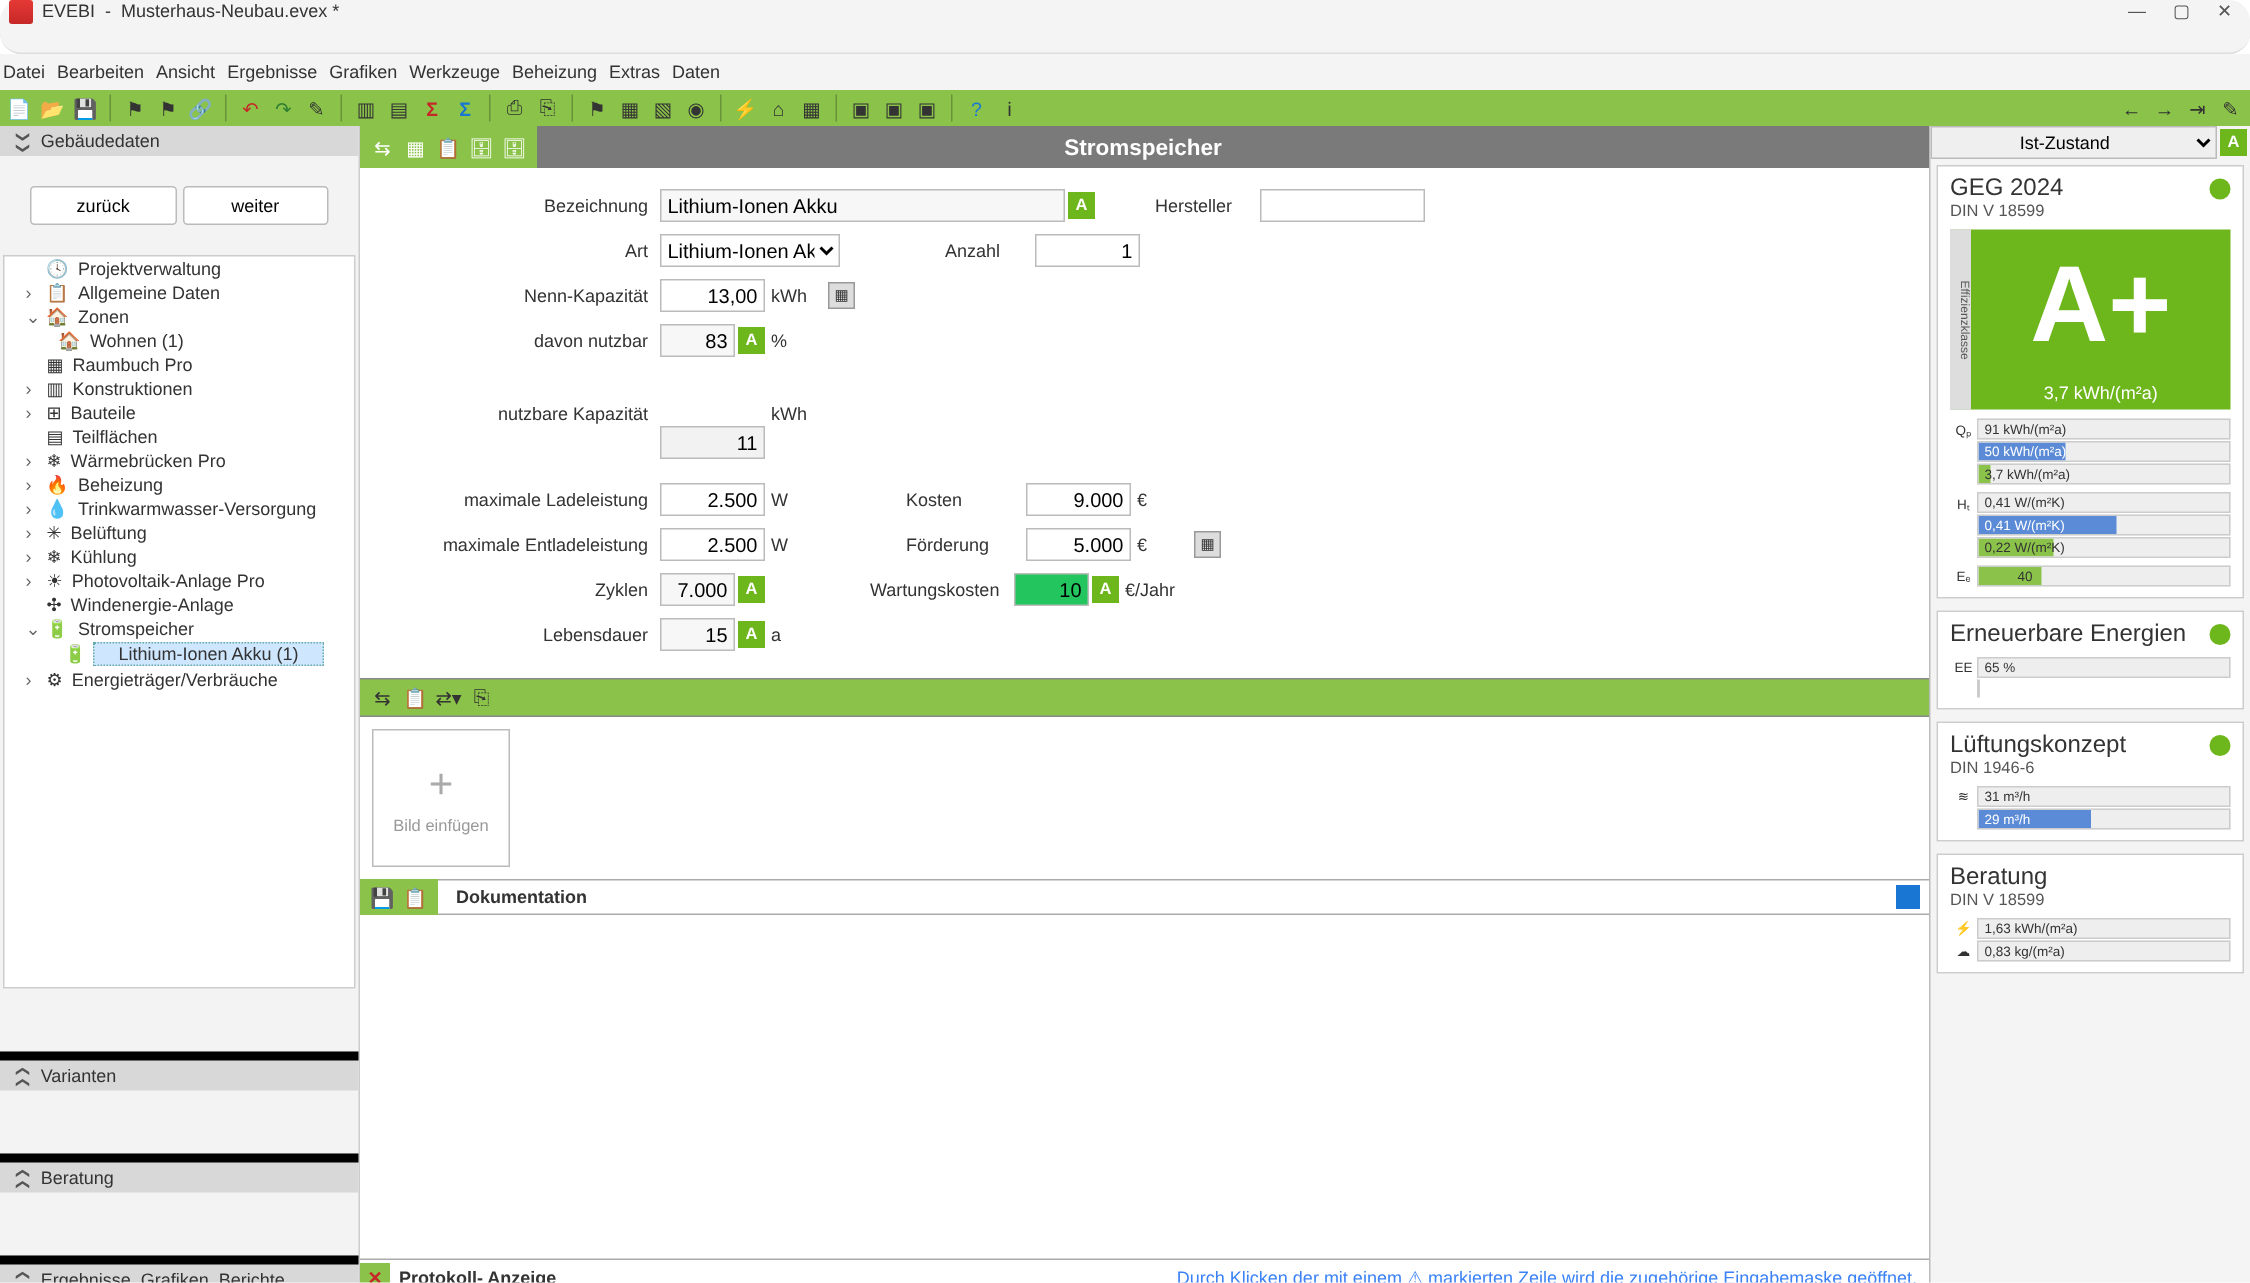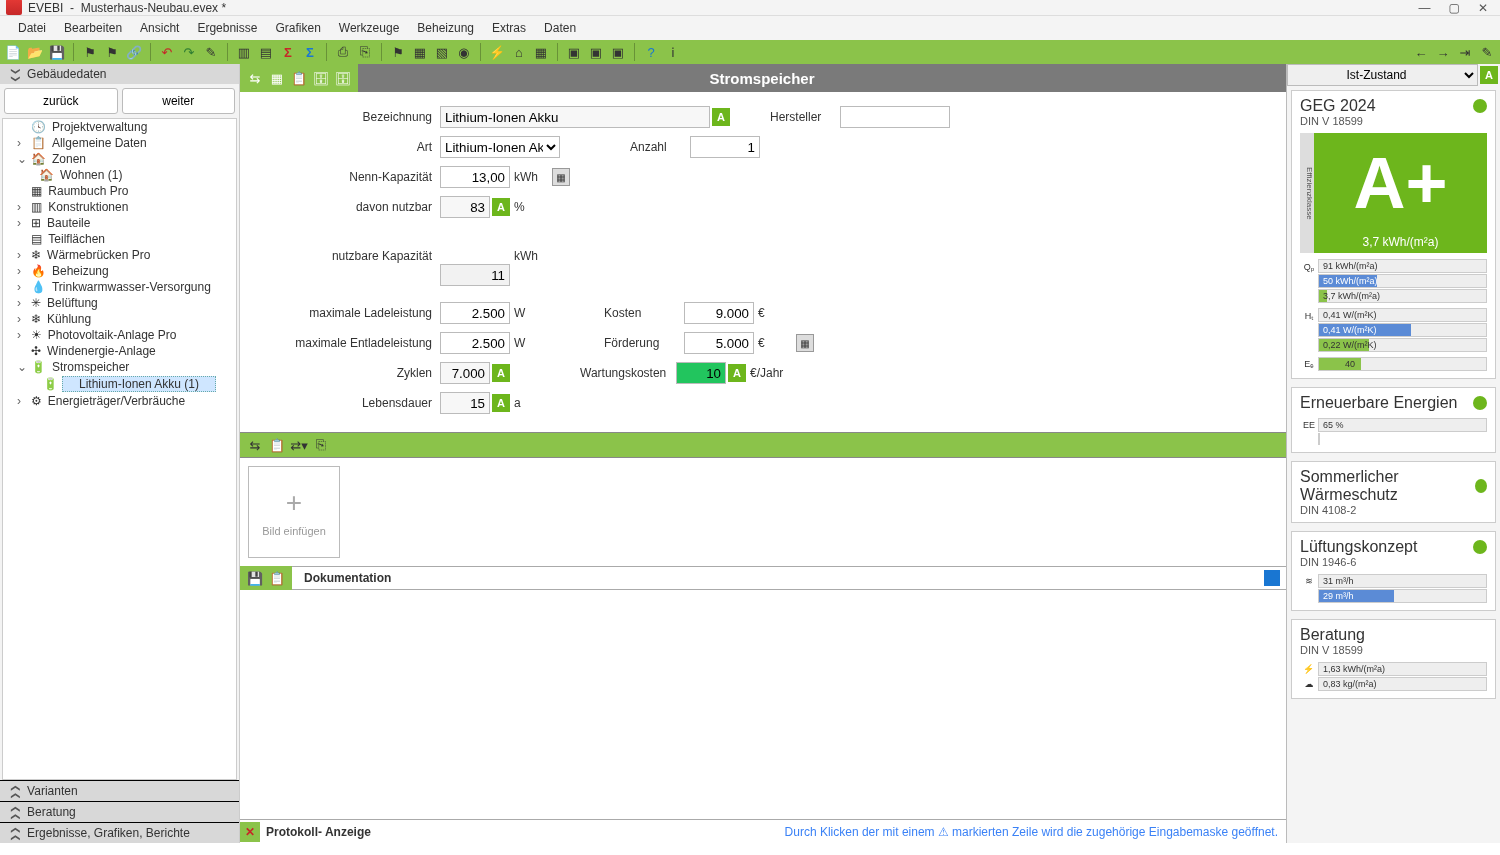--- a/index.html
+++ b/index.html
@@ -1,41 +1,41 @@
 <!DOCTYPE html>
 <html><head>
 <meta charset="utf-8">
 <style>
   * { box-sizing: border-box; font-family: "Segoe UI", Tahoma, sans-serif; }
   body { margin:0; background:#fff; font-size:12px; color:#333; overflow:hidden; width:1500px; height:855px; }
-  .titlebar { height:16px; background:#f4f4f4; display:flex; align-items:flex-end; padding:0 6px; border-bottom:1px solid #ddd;}
+  .titlebar { height:36px; background:#f4f4f4; display:flex; align-items:flex-start; padding:0 6px; border-bottom:1px solid #ddd;border-radius:14px;}
   .titlebar .app-icon { width:16px; height:16px; background:linear-gradient(#e53935,#c62828); border-radius:2px; margin-right:6px;}
   .titlebar .title { flex:1; }
   .wincontrols { display:flex; gap:18px; margin-right:6px; color:#555;}
   .wincontrols span { cursor:default;}
-  .menubar { height:24px; background:#f4f4f4; display:flex; align-items:center; gap:18px; padding:0 18px; font-size:12px;}
+  .menubar { height:24px; background:#f4f4f4; display:flex; align-items:center; gap:8px; padding:0 2px; font-size:12px;}
   .menubar span { cursor:default;}
   .toolbar1 { height:24px; background:#8bc34a; display:flex; align-items:center; gap:4px; padding:0 4px;}
   .toolbar1 .sep { width:1px; height:18px; background:rgba(0,0,0,0.25); margin:0 3px;}
   .tb-icon { width:18px; height:18px; display:inline-flex; align-items:center; justify-content:center; font-size:13px; }
   .layout { display:flex; height: calc(855px - 28px - 24px - 24px); }
   
   .left { width:240px; background:#f3f3f3; border-right:1px solid #ccc; display:flex; flex-direction:column;}
   .left .sec-header { background:#d8d8d8; padding:3px 8px; font-size:12px; display:flex; align-items:center; gap:4px;}
   .left .chevs::before { content:"\276F\276F"; font-size:9px; transform:rotate(90deg); display:inline-block; color:#555;}
   .left .back-chevs::before { content:"\276E\276E"; font-size:9px; transform:rotate(90deg); display:inline-block; color:#555;}
-  .left .btn-row { display:flex; gap:4px; padding:4px;}
+  .left .btn-row { display:flex; gap:4px; padding:20px;}
   .left .btn-row button { flex:1; height:26px; background:#fff; border:1px solid #bbb; border-radius:3px; font-size:12px;}
   .tree { flex:1; overflow:auto; background:#fff; margin:0 2px; border:1px solid #ccc;}
   .tree ul { list-style:none; margin:0; padding-left:14px;}
   .tree li { white-space:nowrap; padding:1px 0; display:flex; align-items:center; gap:4px;}
   .tree li .exp { width:10px; display:inline-block; color:#666;}
   .tree li.sel > .lbl { background:#cfe6ff; border:1px dotted #6aa; padding:0 16px;}
   .tree .lbl { padding:0 2px;}
-  .bottom-secs .sec-header { border-top:1px solid #000000;}
+  .bottom-secs .sec-header { border-top:6px solid #000000;margin-top:42px;}
   
   .center { flex:1; min-width:0; display:flex; flex-direction:column;}
   .center .topstrip { height:28px; background:#7a7a7a; color:#fff; display:flex; align-items:center; }
   .center .topstrip .tools { background:#8bc34a; height:28px; display:flex; align-items:center; gap:4px; padding:0 6px;}
   .center .topstrip .title { flex:1; text-align:center; font-weight:bold; font-size:15px;}
   .form-area { padding:14px 20px 10px 0; }
   .form-row { display:flex; align-items:center; margin-bottom:8px;}
   .form-row .lab { width:200px; text-align:right; padding-right:8px;}
   .form-row input[type=text] { height:22px; border:1px solid #bbb; padding:0 4px; text-align:right; background:#fff;}
   .form-row input.left-align{ text-align:left;}
@@ -416,27 +416,20 @@
           </div>
         <div class="mini-row">
             <span class="ic"></span>
             <div class="grad-bar">
               <span class="txt" style="position:absolute;left:4px;top:-1px;font-size:9px;color:#fff">100 %</span>
             </div>
           </div>
       </div>
     </div>
 
-    <div class="card">
-      <h3>
-          <span>Sommerlicher Wärmeschutz</span>
-          <span class="dot"></span>
-        </h3>
-      <div class="sub">DIN 4108-2</div>
-    </div>
 
     <div class="card">
       <h3>
           <span>Lüftungskonzept</span>
           <span class="dot"></span>
         </h3>
       <div class="sub">DIN 1946-6</div>
       <div style="margin-top:6px">
         <div class="mini-row">
             <span class="ic">≋</span>

